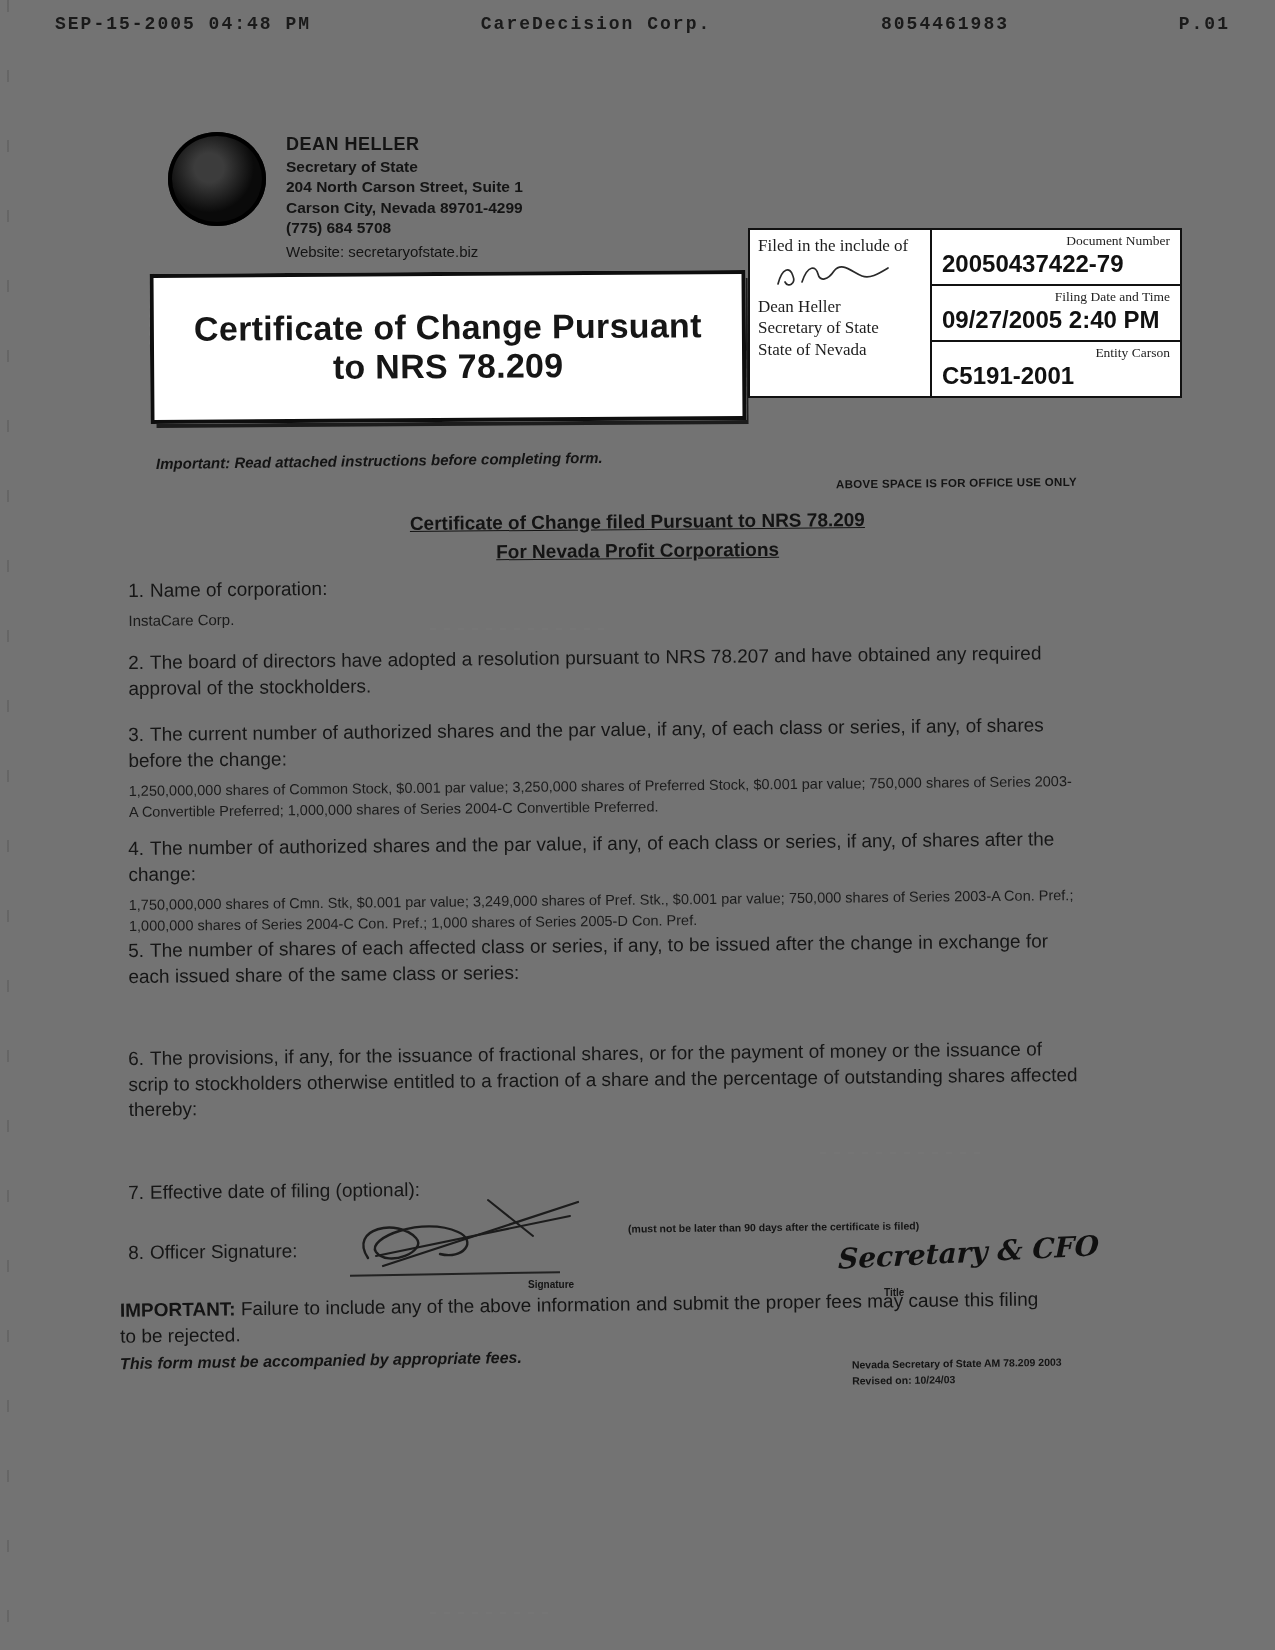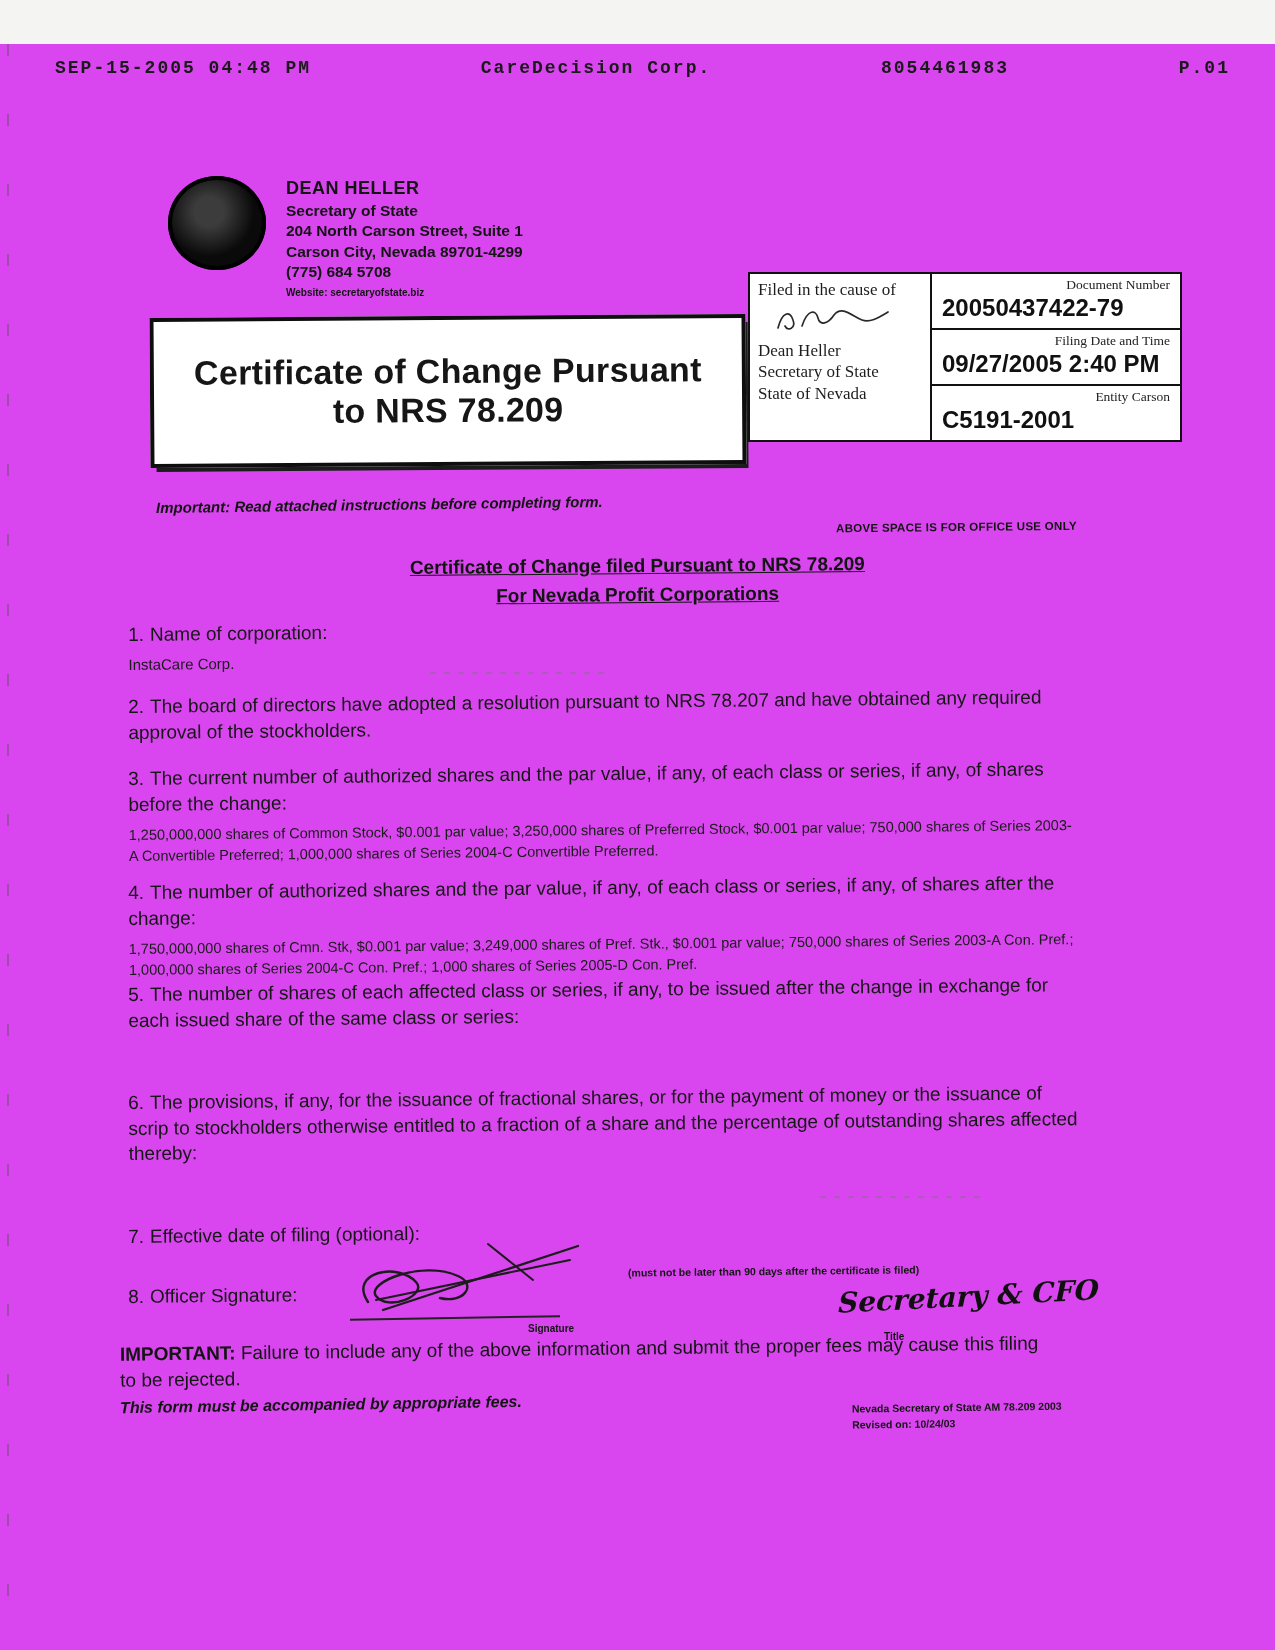--- a/index.html
+++ b/index.html
@@ -4,21 +4,21 @@
 <style>
   * { margin:0; padding:0; box-sizing:border-box; }
   html,body { width:1275px; height:1650px; }
   body {
     position:relative;
     background:#f4f4f2;
     font-family:"Liberation Sans", sans-serif;
     color:#141414;
     overflow:hidden;
   }
-  .page { position:absolute; inset:0; background:#d946ef;margin-top:44px; }
+  .page { position:absolute; inset:0; background:#737373; }
 
   
   .edge-left {
     position:absolute; left:7px; top:0; bottom:0; width:2px;
     background:repeating-linear-gradient(to bottom,#555 0 12px,transparent 12px 70px);
     opacity:.45;
   }
   .artifact { position:absolute; background:repeating-linear-gradient(to right,#777 0 6px,transparent 6px 14px); height:2px; opacity:.5; }
 
   
@@ -32,21 +32,21 @@
   
   .seal {
     position:absolute; left:168px; top:132px; width:98px; height:94px;
     border-radius:50%;
     background:radial-gradient(circle at 42% 38%, #3c3c3c 0 18%, #0a0a0a 55%);
     box-shadow:inset 0 0 0 4px #000;
   }
   .letterhead { position:absolute; left:286px; top:133px; line-height:1.32; }
   .lh-name { font-size:18px; font-weight:bold; letter-spacing:.5px; }
   .lh-line { font-size:15.5px; font-weight:bold; }
-  .lh-web  { font-size:10px; font-weight:bold; margin-top:3px; }
+  .lh-web  { font-size:15px; font-weight:normal; margin-top:3px; }
 
   
   .title-box {
     position:absolute; left:150px; top:272px; width:596px; height:150px;
     border:4px solid #0e0e0e;
     background:#fff;
     display:flex; flex-direction:column; align-items:center; justify-content:center;
     transform:rotate(-0.4deg);
     box-shadow:4px 6px 0 -2px #1c1c1c;
   }
@@ -165,21 +165,21 @@
     <div class="lh-web">Website: secretaryofstate.biz</div>
   </div>
 
   <div class="title-box">
     <div class="t1">Certificate of Change Pursuant</div>
     <div class="t2">to NRS 78.209</div>
   </div>
 
   <div class="office-box">
     <div class="ob-left">
-      <div class="filed">Filed in the cause of</div>
+      <div class="filed">Filed in the include of</div>
       <svg class="sig" width="130" height="34" viewBox="0 0 130 34">
         <path d="M10 26 C14 10, 22 8, 25 18 C28 26, 20 30, 17 24 M34 24 C40 6, 48 8, 50 16 C52 24, 60 22, 66 13 C74 3, 84 14, 94 18 C102 21, 110 16, 120 10" stroke="#2a2a2a" fill="none" stroke-width="1.7" stroke-linecap="round"></path>
       </svg>
       <div class="who">Dean Heller</div>
       <div class="who">Secretary of State</div>
       <div class="who">State of Nevada</div>
     </div>
     <div class="ob-right">
       <div class="ob-cell">
         <div class="ob-label">Document Number</div>

